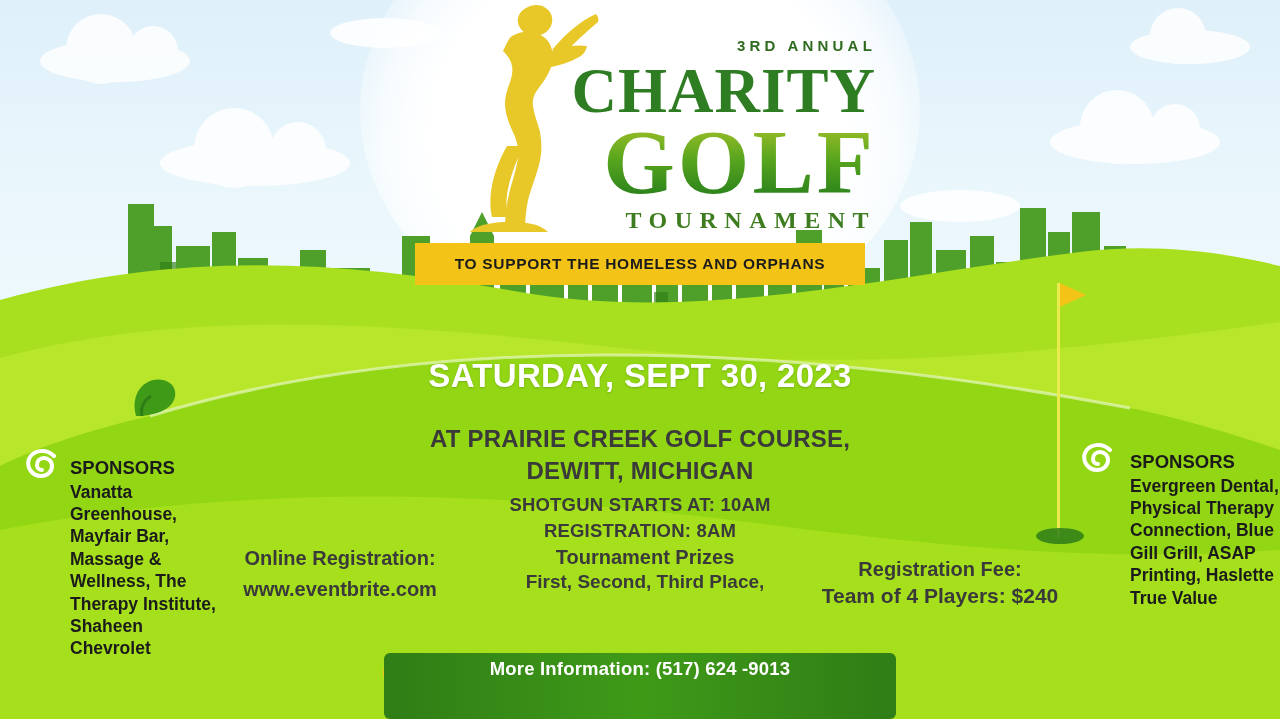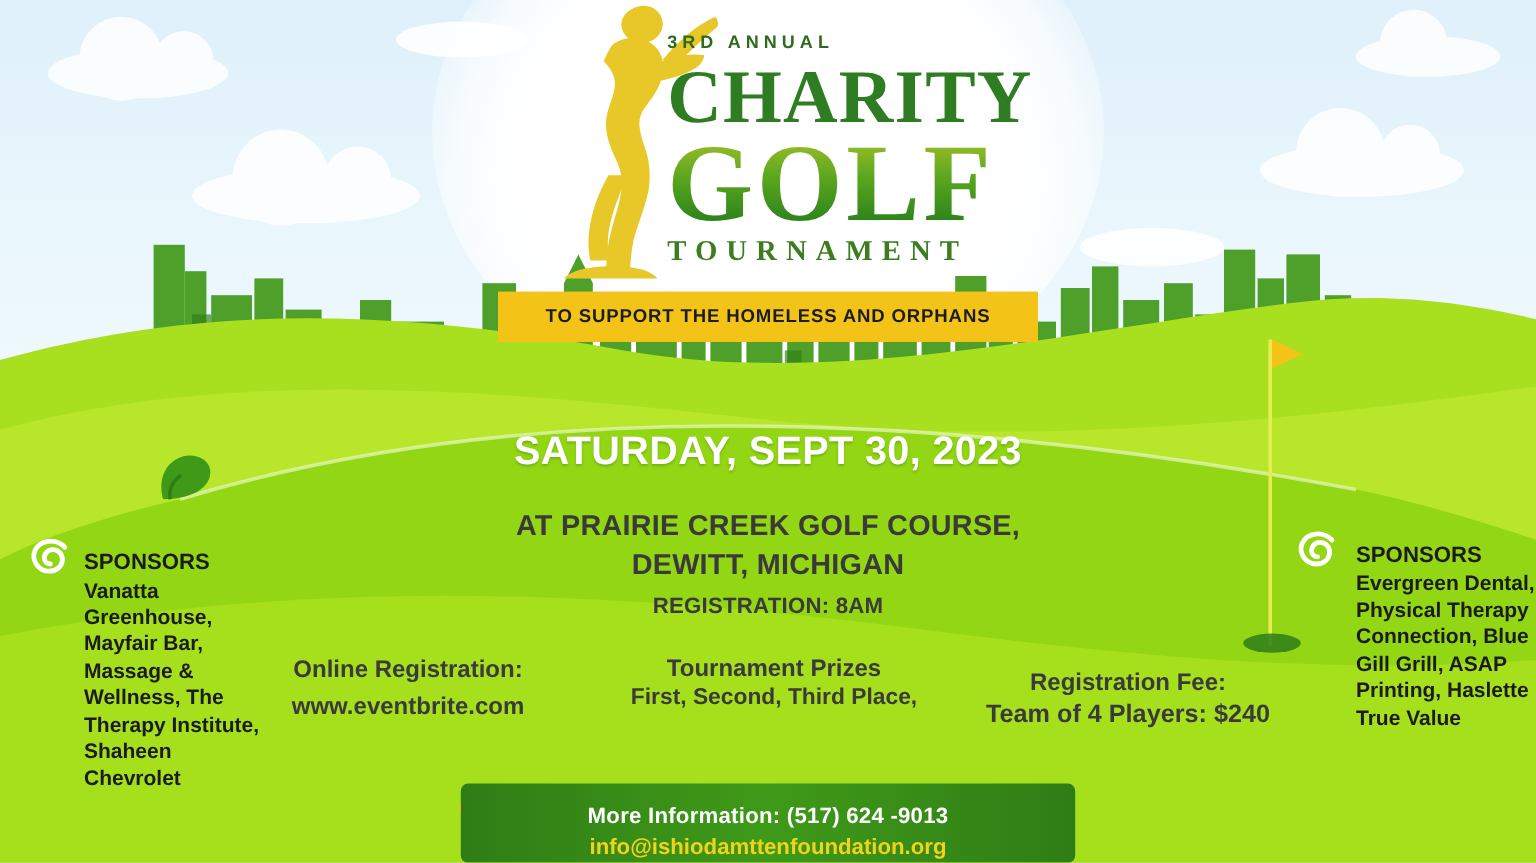--- a/index.html
+++ b/index.html
@@ -60,21 +60,21 @@
   .hills { position: absolute; left: 0; top: 230px; width: 1280px; height: 489px; }
 
   
   .logo-wrap {
     position: absolute; left: 0; top: 0; width: 1280px; height: 300px;
   }
   .golfer {
     position: absolute; left: 452px; top: -4px; width: 160px; height: 256px;
   }
   .logo-text {
-    position: absolute; left: 556px; top: 27px; width: 320px; text-align: left;
+    position: absolute; left: 556px; top: 37px; width: 320px; text-align: right;
   }
   .t-3rd {
     font-size: 15px; font-weight: bold; letter-spacing: 4.2px;
     color: #2f6b1f;
   }
   .t-charity {
     font-family: "Liberation Serif", serif;
     font-size: 63px; font-weight: bold; letter-spacing: 1px;
     color: #2f7d22; line-height: 1.05; margin-top: 4px;
   }
@@ -153,21 +153,21 @@
   .swirl.left  { left: 24px;   top: 448px; }
   .swirl.right { left: 1080px; top: 442px; }
 
   
   .footer {
     position: absolute; left: 384px; top: 653px;
     width: 512px; height: 66px;
     background: linear-gradient(90deg, #2f7d16 0%, #3f9a18 50%, #2f7d16 100%);
     border-radius: 6px;
     text-align: center;
-    padding-top: 16px;
+    padding-top: 5px;
   }
   .footer .ph {
     font-size: 18.5px; font-weight: bold; color: #ffffff; letter-spacing: .2px;
   }
   .footer .em {
     font-size: 18.5px; font-weight: bold; color: #f3d21a; margin-top: 4px;
   }
   .pill {
     position: absolute; width: 36px; height: 36px; border-radius: 50%;
     background: #f3c417; top: 655px;
@@ -297,20 +297,21 @@
   </div>
 
   <div class="date-line">SATURDAY, SEPT 30, 2023</div>
 
   <div class="venue">
     <div>AT PRAIRIE CREEK GOLF COURSE,</div>
     <div>DEWITT, MICHIGAN</div>
   </div>
 
   <div class="times">
+    <div>SHOTGUN STARTS AT: 10AM</div>
     <div>REGISTRATION: 8AM</div>
   </div>
 
   <div class="online">
     <div class="h">Online Registration:</div>
     <div class="l">www.eventbrite.com</div>
   </div>
 
   <div class="prizes">
     <div class="h">Tournament Prizes</div>
@@ -335,16 +336,15 @@
   </svg>
   <div class="sponsor-col right">
     <div class="title">SPONSORS</div>
     <div>Evergreen Dental, Physical Therapy Connection, Blue Gill Grill, ASAP Printing, Haslette True Value</div>
   </div>
 
   <div class="pill l"></div>
   <div class="pill r"></div>
   <div class="footer">
     <div class="ph">More Information: (517) 624 -9013</div>
-    <div class="em">info@ishiodamttenfoundation.org</div>
   </div>
 
 </div>
 
 </body></html>

